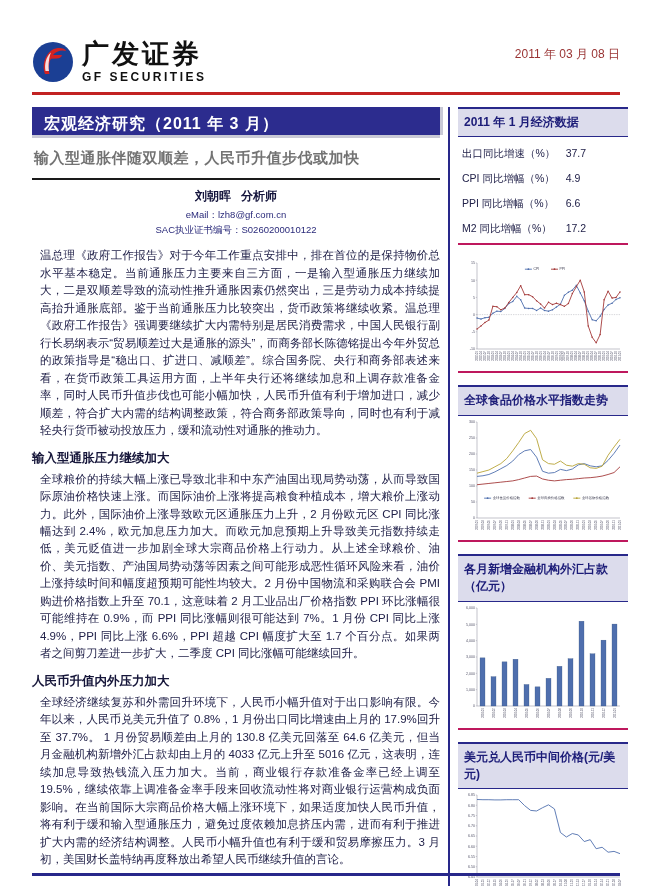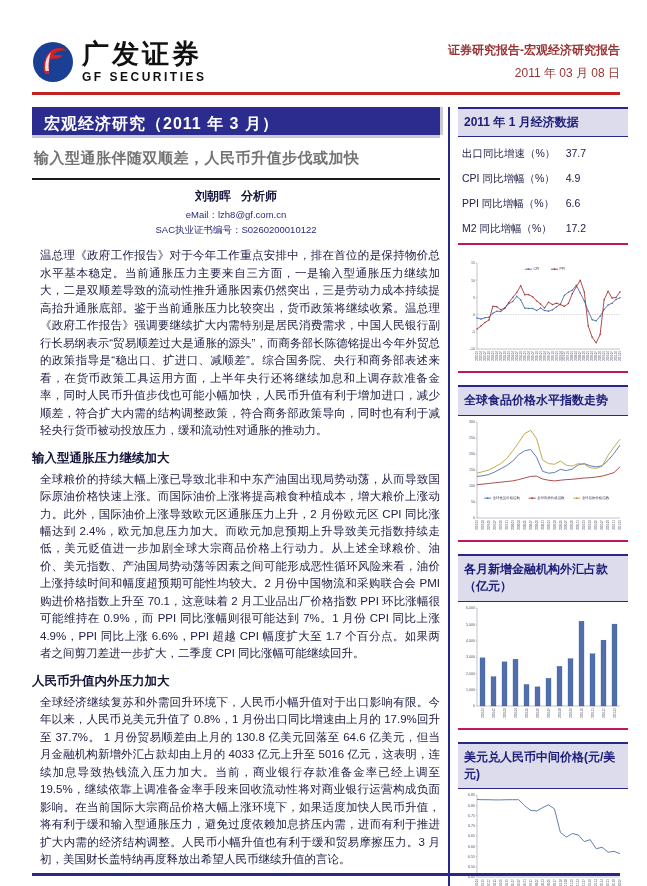--- a/index.html
+++ b/index.html
@@ -1,21 +1,21 @@
 <!DOCTYPE html>
 <html><head>
 <meta charset="utf-8">
 <style>
   * { margin:0; padding:0; box-sizing:border-box; }
   body { background:#e8e8e8; font-family:"Liberation Sans", sans-serif; }
   .page { width:647px; height:886px; background:#fff; position:relative; overflow:hidden; margin:0 auto; }
 
   
   .header { padding:40px 27px 0 32px; }
-  .header-inner { display:flex; justify-content:space-between; align-items:center; padding-bottom:8px; }
+  .header-inner { display:flex; justify-content:space-between; align-items:flex-start; padding-bottom:8px; }
   .logo { display:flex; align-items:center; gap:8px; }
   .logo-mark { width:42px; height:42px; }
   .logo-text .cn { font-size:27px; font-weight:bold; color:#111; letter-spacing:3px; line-height:1; font-family:"DejaVu Sans", sans-serif; }
   .logo-text .en { font-size:12px; font-weight:bold; color:#111; letter-spacing:2.5px; margin-top:3px; }
   .header-right { text-align:right; color:#993333; }
   .header-right .rpt { font-size:12px; font-weight:bold; }
   .header-right .date { font-size:12px; margin-top:6px; }
   .rule { height:0; border-top:3px solid #c22222; border-bottom:2px solid #28288a; margin:0 27px 0 32px; }
   .rule-inner { height:2px; background:#fff; }
 
@@ -63,21 +63,20 @@
           <circle cx="21" cy="21" r="20" fill="#1b3f94"></circle>
           <path d="M13 33 C10 26 12 14 20 9 C26 5.5 33 7 34 10 C30 8.5 24 10 21 14 L30 14 C29.4 16 27.8 17.5 24.8 17.6 L19 17.7 C17 21 16 27 17.5 33 Z" fill="#d42222"></path>
           <path d="M13.5 30 C12.4 24 13.6 16 19 11.5 C17 16 16 24 17 30 Z" fill="#ffffff" opacity="0.85"></path>
         </svg>
         <div class="logo-text">
           <div class="cn">广发证券</div>
           <div class="en">GF SECURITIES</div>
         </div>
       </div>
       <div class="header-right">
-        <div class="rpt">证券研究报告-宏观经济研究报告</div>
         <div class="date">2011 年 03 月 08 日</div>
       </div>
     </div>
   </div>
   <div class="rule">
       <div class="rule-inner"></div>
     </div>
 
   <div class="main">
 

